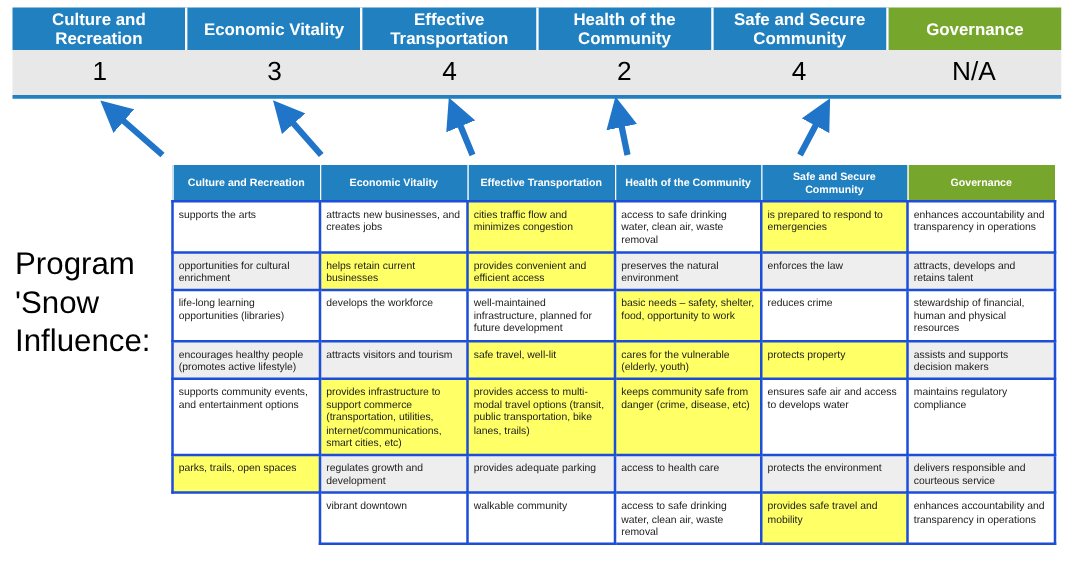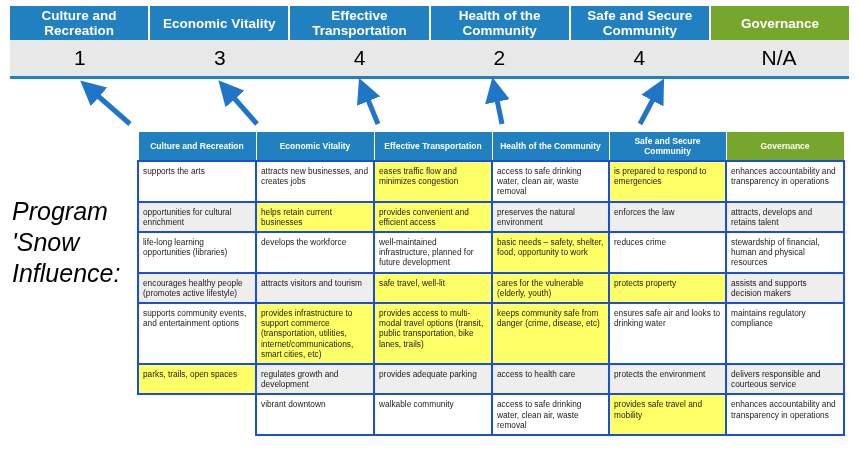--- a/index.html
+++ b/index.html
@@ -81,21 +81,20 @@
   
   #caption {
     position: absolute;
     left: 12px;
     top: 196px;
     width: 125px;
     font-size: 25px;
     line-height: 31px;
     color: #000000;
     text-align: left;
-    font-style: italic;
   }
 
   
   #matrix {
     position: absolute;
     left: 137px;
     top: 131px;
     width: 706px;
     border-collapse: collapse;
     table-layout: fixed;
@@ -229,21 +228,21 @@
       <th>Effective Transportation</th>
       <th>Health of the Community</th>
       <th>Safe and Secure Community</th>
       <th class="gov-head">Governance</th>
     </tr>
   </thead>
   <tbody id="matrix-body">
       <tr>
         <td>supports the arts</td>
         <td>attracts new businesses, and creates jobs</td>
-        <td class="hl">eases traffic flow and minimizes congestion</td>
+        <td class="hl">cities traffic flow and minimizes congestion</td>
         <td>access to safe drinking water, clean air, waste removal</td>
         <td class="hl">is prepared to respond to emergencies</td>
         <td>enhances accountability and transparency in operations</td>
       </tr>
       <tr class="alt">
         <td>opportunities for cultural enrichment</td>
         <td class="hl">helps retain current businesses</td>
         <td class="hl">provides convenient and efficient access</td>
         <td>preserves the natural environment</td>
         <td>enforces the law</td>
@@ -263,21 +262,21 @@
         <td class="hl">safe travel, well-lit</td>
         <td class="hl">cares for the vulnerable (elderly, youth)</td>
         <td class="hl">protects property</td>
         <td>assists and supports decision makers</td>
       </tr>
       <tr>
         <td>supports community events, and entertainment options</td>
         <td class="hl">provides infrastructure to support commerce (transportation, utilities, internet/communications, smart cities, etc)</td>
         <td class="hl">provides access to multi-modal travel options (transit, public transportation, bike lanes, trails)</td>
         <td class="hl">keeps community safe from danger (crime, disease, etc)</td>
-        <td>ensures safe air and looks to drinking water</td>
+        <td>ensures safe air and access to develops water</td>
         <td>maintains regulatory compliance</td>
       </tr>
       <tr class="alt">
         <td class="hl">parks, trails, open spaces</td>
         <td>regulates growth and development</td>
         <td>provides adequate parking</td>
         <td>access to health care</td>
         <td>protects the environment</td>
         <td>delivers responsible and courteous service</td>
       </tr>

